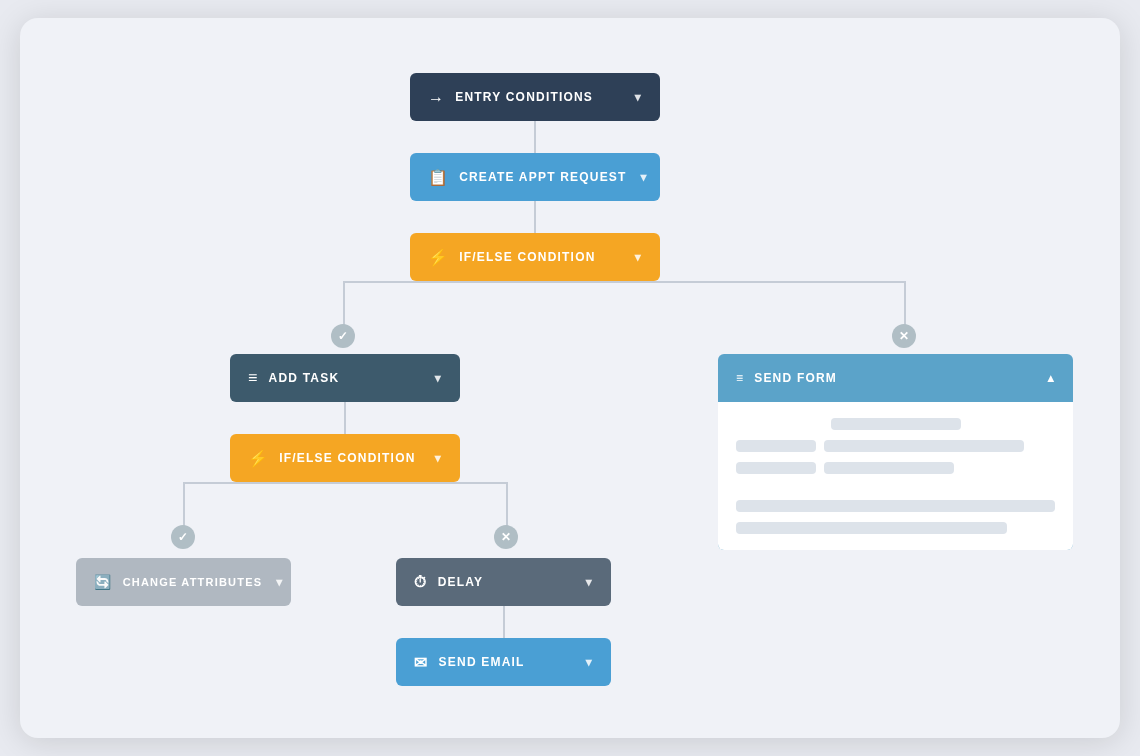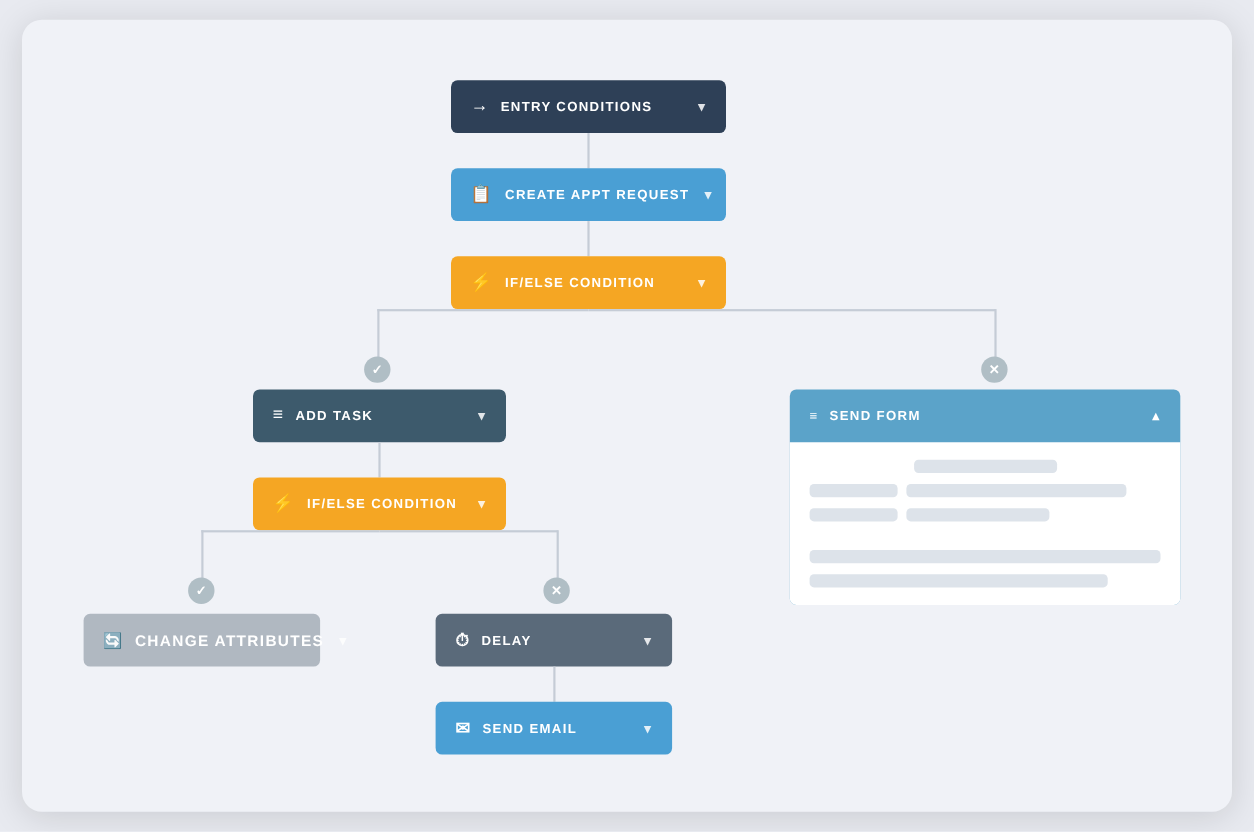--- a/index.html
+++ b/index.html
@@ -228,21 +228,21 @@
   <div class="branch-icon branch-check" style="left:151px; top:507px;">
     <span>✓</span>
   </div>
 
   <div class="branch-icon branch-x" style="left:474px; top:507px;">
     <span>✕</span>
   </div>
 
   <div class="flow-node node-gray" style="left:56px; top:540px; width:215px;">
     <span class="node-icon" style="font-size:14px;">🔄</span>
-    <span class="node-label" style="font-size:14px;text-align:center;">CHANGE ATTRIBUTES</span>
+    <span class="node-label" style="font-size:11px;text-align:center;">CHANGE ATTRIBUTES</span>
     <span class="node-chevron">▾</span>
   </div>
 
   <div class="flow-node node-delay" style="left:376px; top:540px; width:215px;">
     <span class="node-icon">⏱</span>
     <span class="node-label">DELAY</span>
     <span class="node-chevron">▾</span>
   </div>
 
   <div class="connector connector-v" style="left:483px; top:588px; height:32px;"></div>

